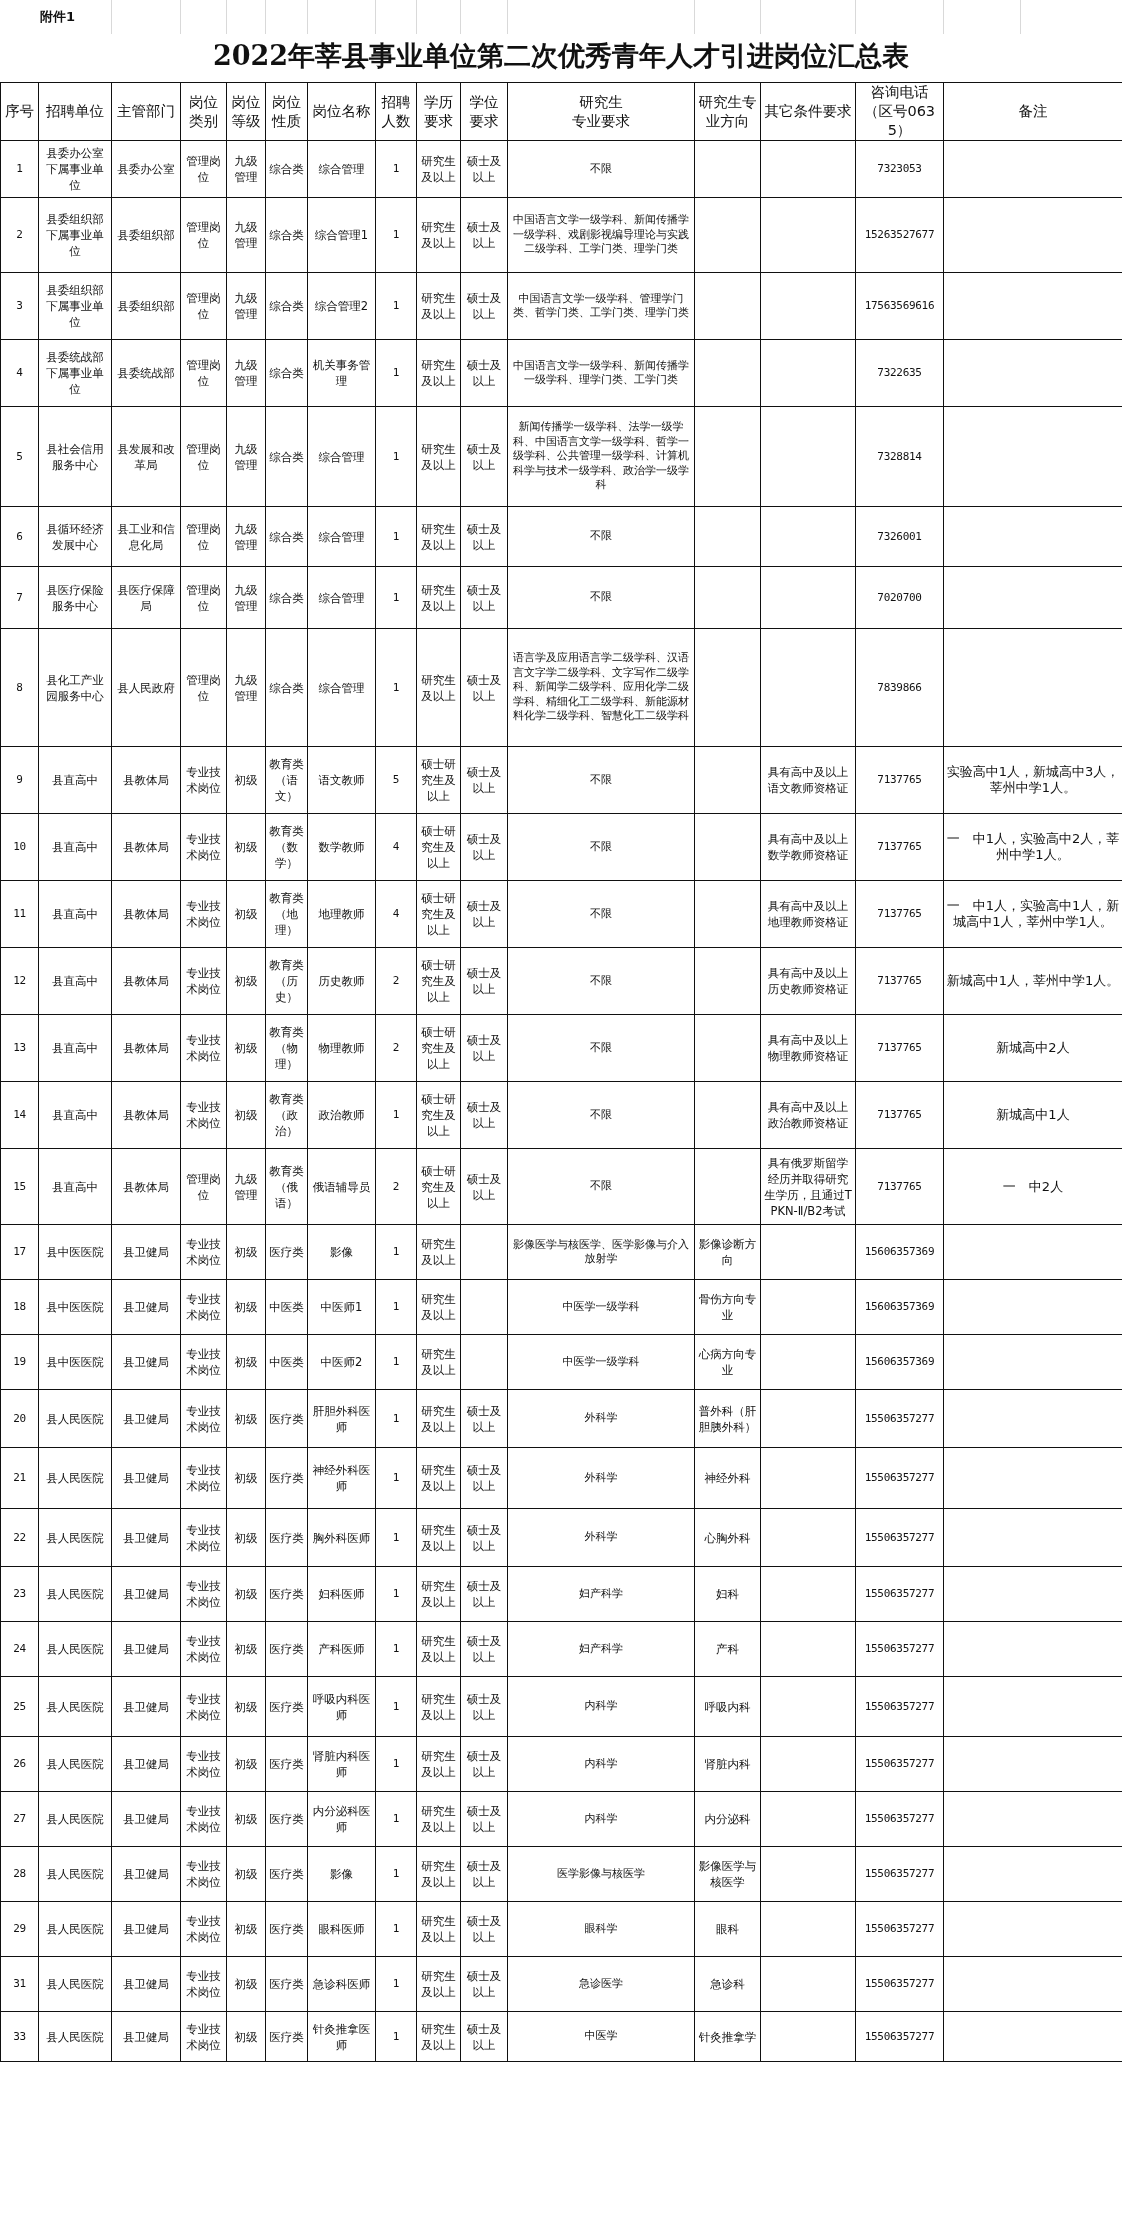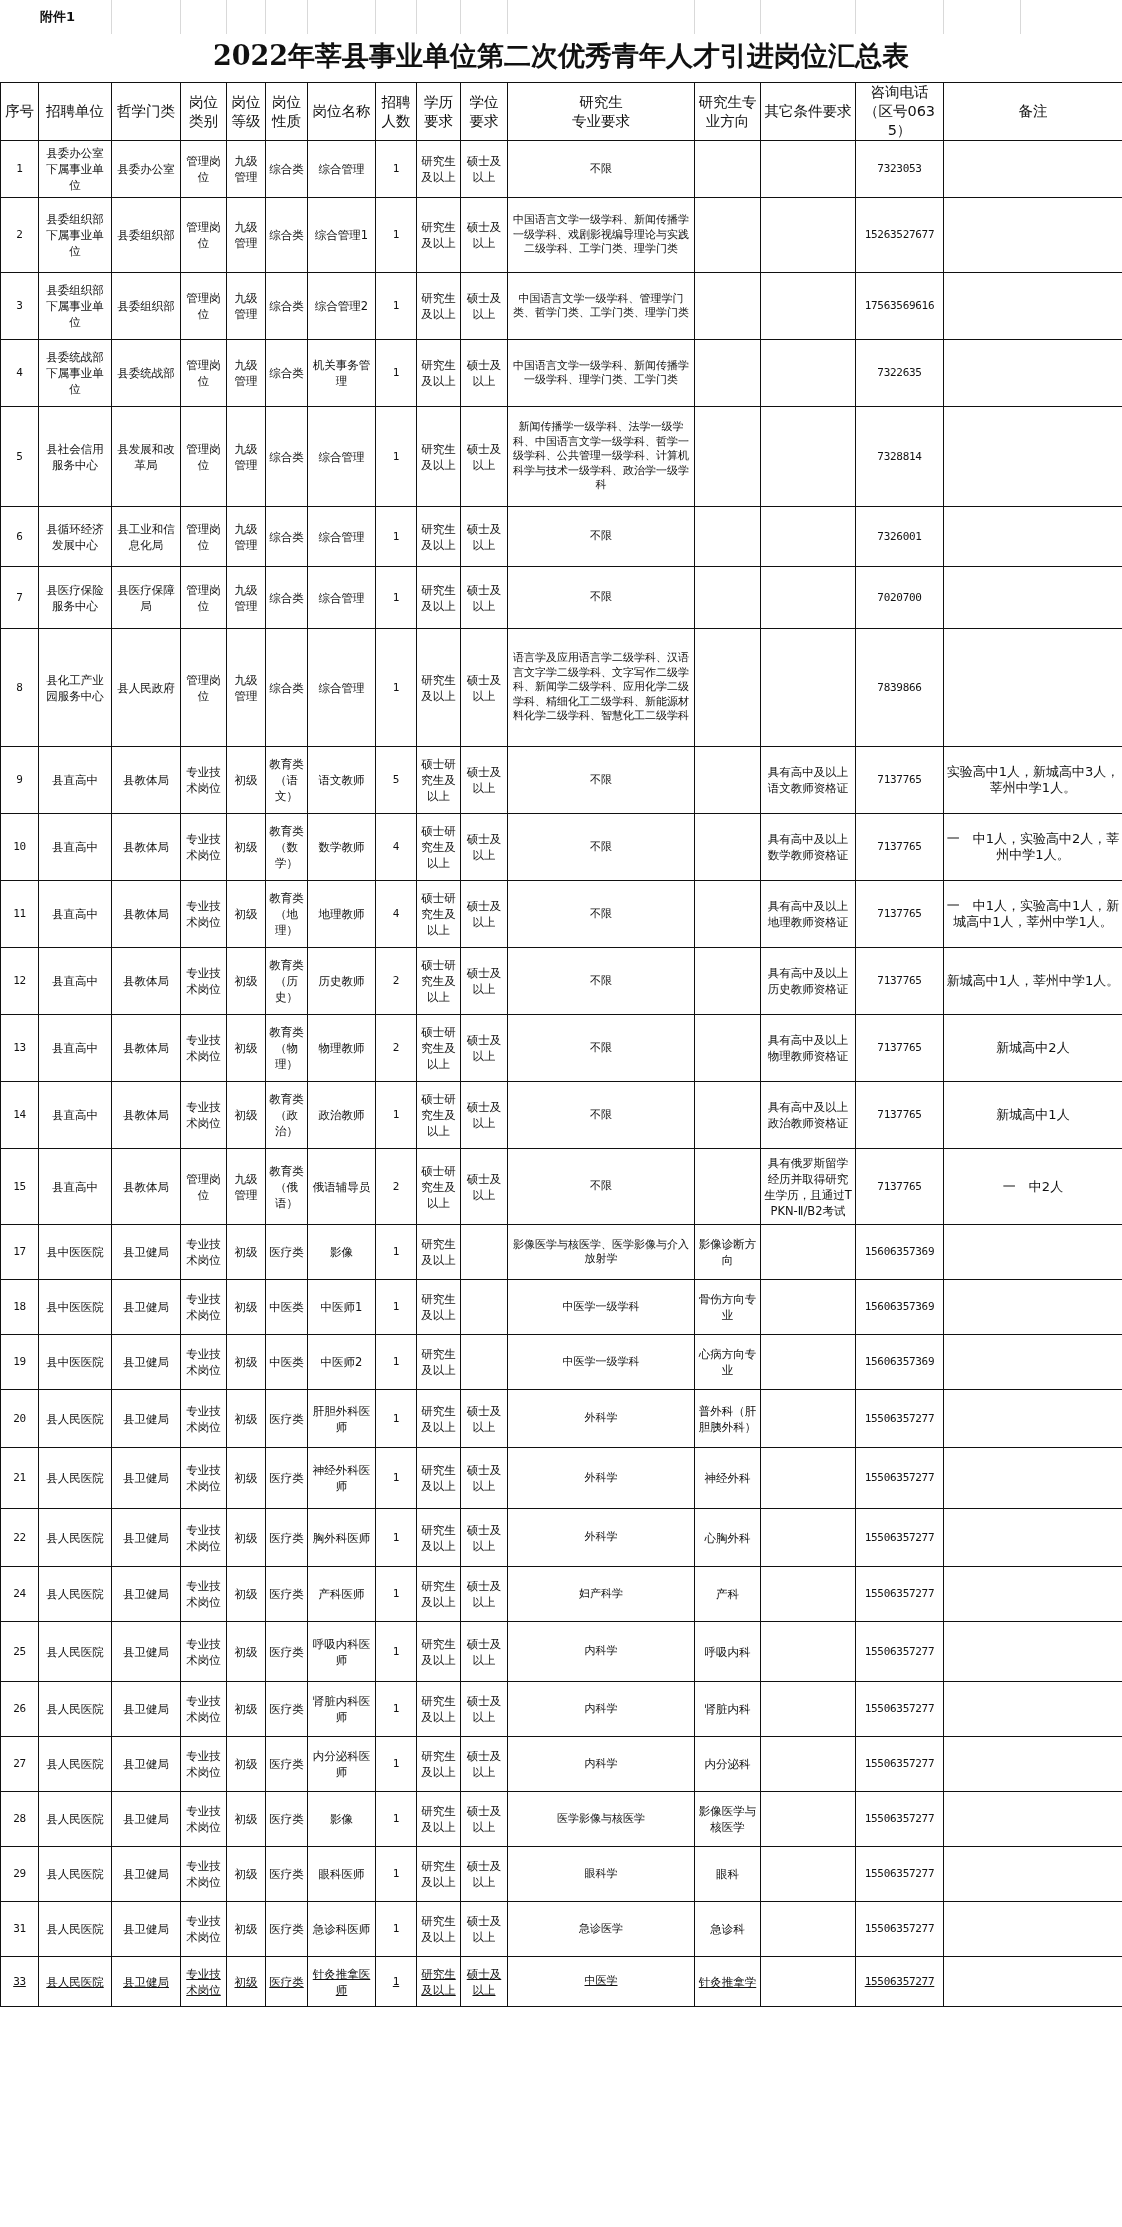--- a/index.html
+++ b/index.html
@@ -58,21 +58,21 @@
       <col style="width:187px">
       <col style="width:66px">
     <col style="width:95px">
       <col style="width:88px">
       <col style="width:179px">
   </colgroup>
   <thead>
     <tr style="height:58px">
       <th>序号</th>
       <th>招聘单位</th>
-      <th>哲学门类</th>
+      <th>主管部门</th>
       <th>岗位类别</th>
       <th>岗位等级</th>
       <th>岗位性质</th>
       <th>岗位名称</th>
       <th>招聘人数</th>
       <th>学历要求</th>
       <th>学位要求</th>
       <th style="white-space:pre-line">研究生
 专业要求</th>
       <th>研究生专业方向</th>
@@ -433,20 +433,37 @@
         <td class="num">1</td>
         <td>研究生及以上</td>
         <td>硕士及以上</td>
         <td class="major">外科学</td>
         <td>心胸外科</td>
         <td></td>
         <td class="num">15506357277</td>
         <td class="remark"></td>
       </tr>
       <tr style="height: 55px;">
+        <td class="num">23</td>
+        <td>县人民医院</td>
+        <td>县卫健局</td>
+        <td>专业技术岗位</td>
+        <td>初级</td>
+        <td>医疗类</td>
+        <td>妇科医师</td>
+        <td class="num">1</td>
+        <td>研究生及以上</td>
+        <td>硕士及以上</td>
+        <td class="major">妇产科学</td>
+        <td>妇科</td>
+        <td></td>
+        <td class="num">15506357277</td>
+        <td class="remark"></td>
+      </tr>
+      <tr style="height: 55px;">
         <td class="num">24</td>
         <td>县人民医院</td>
         <td>县卫健局</td>
         <td>专业技术岗位</td>
         <td>初级</td>
         <td>医疗类</td>
         <td>产科医师</td>
         <td class="num">1</td>
         <td>研究生及以上</td>
         <td>硕士及以上</td>
@@ -551,21 +568,21 @@
         <td>急诊科医师</td>
         <td class="num">1</td>
         <td>研究生及以上</td>
         <td>硕士及以上</td>
         <td class="major">急诊医学</td>
         <td>急诊科</td>
         <td></td>
         <td class="num">15506357277</td>
         <td class="remark"></td>
       </tr>
-      <tr style="height: 50px; text-decoration: underline;">
+      <tr style="height: 50px;">
         <td class="num">33</td>
         <td>县人民医院</td>
         <td>县卫健局</td>
         <td>专业技术岗位</td>
         <td>初级</td>
         <td>医疗类</td>
         <td>针灸推拿医师</td>
         <td class="num">1</td>
         <td>研究生及以上</td>
         <td>硕士及以上</td>

